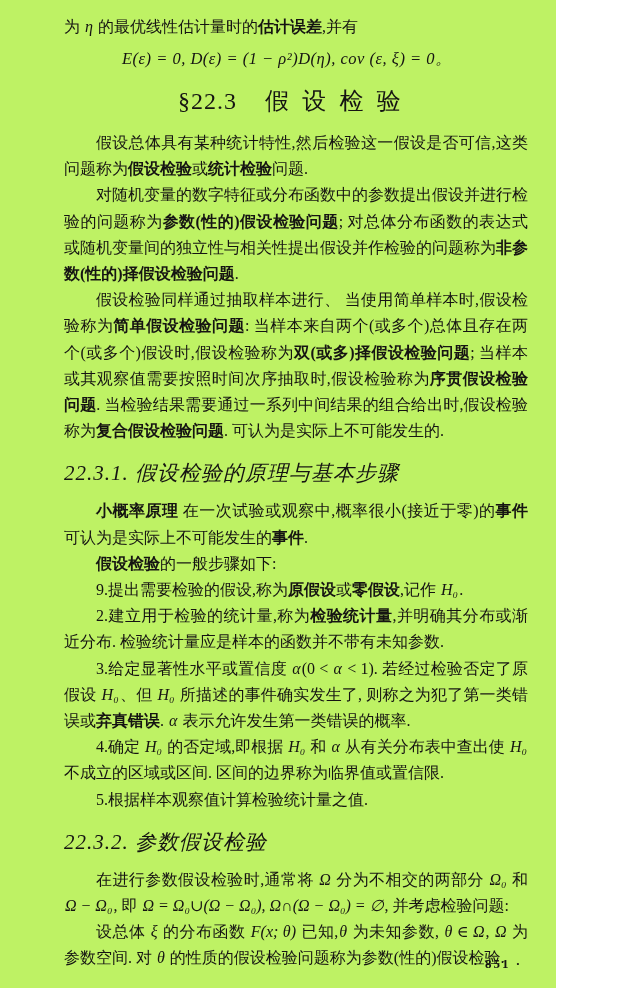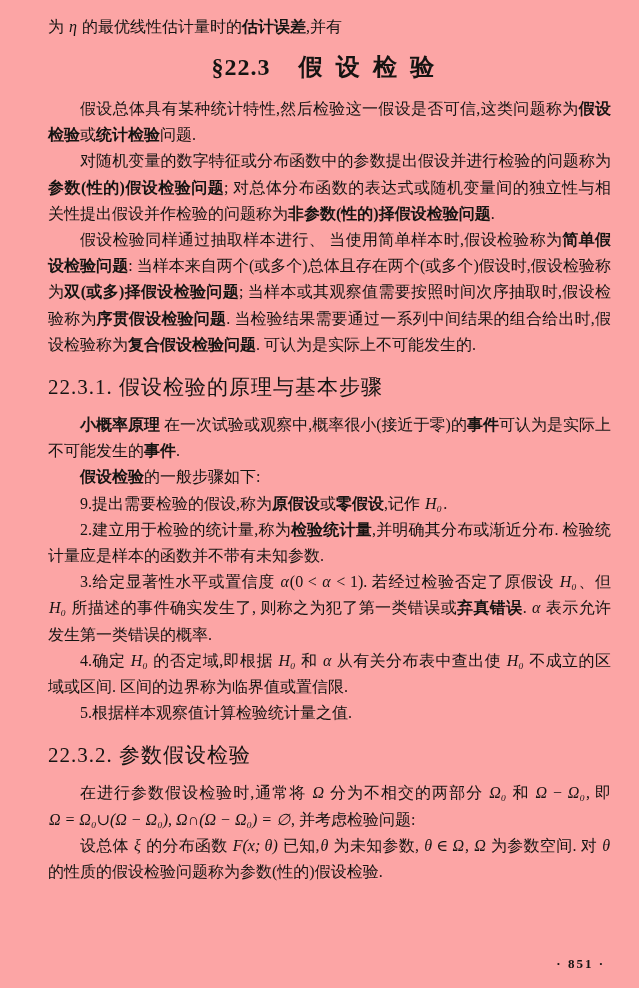--- a/index.html
+++ b/index.html
@@ -1,60 +1,61 @@
 <!DOCTYPE html>
 <html><head>
 <meta charset="utf-8">
 <style>
   html, body { margin:0; padding:0; background:#ffffff; }
   .page {
     position:relative;
-    width:639px; height:988px;
+    width:556px; height:988px;
     box-sizing:border-box;
-    background:#fca5a5;
+    background:#bef264;
     color:#151412;
     font-family:"Liberation Serif","DejaVu Serif",serif;
-    padding:14px 28px 0 48px;
+    padding:14px 28px 0 64px;
     overflow:hidden;
   }
   .doc-body { width:100%; }
   p, div { margin:0; }
   .intro {
     font-size:16px; line-height:26px;
     text-indent:0; text-align:justify;
   }
   .formula {
     text-align:center;
     font-style:italic;
     font-size:16.5px;
     line-height:30px;
     margin:4px 18px 6px 0;
     letter-spacing:0.5px;
     white-space:nowrap;
   }
   .section-heading {
     text-align:center;
-    font-weight:bold;
+    font-weight:normal;
     font-size:24px;
     line-height:30px;
     margin:12px 0 14px 0;
   }
   .sec-num { margin-right:28px; letter-spacing:1px; }
   .sec-title { letter-spacing:0.55em; }
   .para {
     font-size:16px; line-height:26.2px;
     text-indent:2em;
     text-align:justify;
   }
   .subsection-heading {
     font-size:21px;
     font-weight:normal;
     line-height:26px;
     margin:16px 0 12px 0;
     letter-spacing:1px;
+    font-style:italic;
   }
   .b { font-weight:bold; }
   .m {
     font-style:italic;
     font-family:"Liberation Serif","DejaVu Serif",serif;
     padding:0 1px;
     white-space:nowrap;
   }
   .page-number {
     position:absolute;
@@ -63,20 +64,21 @@
     font-size:13px;
     letter-spacing:2px;
   }
 </style>
 </head>
 <body>
 
 <div class="page">
   <article class="doc-body">
       <p class="intro"><span>为 </span><span class="m">η</span><span> 的最优线性估计量时的</span><span class="b">估计误差</span><span>,并有</span></p>
+      <div class="formula">E(ε) = 0, D(ε) = (1 − ρ²)D(η), cov (ε, ξ) = 0。</div>
       <div class="section-heading"><span class="sec-num">§22.3</span><span class="sec-title">假设检验</span></div>
       <p class="para"><span>假设总体具有某种统计特性,然后检验这一假设是否可信,这类问题称为</span><span class="b">假设检验</span><span>或</span><span class="b">统计检验</span><span>问题.</span></p>
       <p class="para"><span>对随机变量的数字特征或分布函数中的参数提出假设并进行检验的问题称为</span><span class="b">参数(性的)假设检验问题</span><span>; 对总体分布函数的表达式或随机变量间的独立性与相关性提出假设并作检验的问题称为</span><span class="b">非参数(性的)择假设检验问题</span><span>.</span></p>
       <p class="para"><span>假设检验同样通过抽取样本进行、 当使用简单样本时,假设检验称为</span><span class="b">简单假设检验问题</span><span>: 当样本来自两个(或多个)总体且存在两个(或多个)假设时,假设检验称为</span><span class="b">双(或多)择假设检验问题</span><span>; 当样本或其观察值需要按照时间次序抽取时,假设检验称为</span><span class="b">序贯假设检验问题</span><span>. 当检验结果需要通过一系列中间结果的组合给出时,假设检验称为</span><span class="b">复合假设检验问题</span><span>. 可认为是实际上不可能发生的.</span></p>
       <div class="subsection-heading">22.3.1. 假设检验的原理与基本步骤</div>
       <p class="para"><span class="b">小概率原理</span><span>  在一次试验或观察中,概率很小(接近于零)的</span><span class="b">事件</span><span>可认为是实际上不可能发生的</span><span class="b">事件</span><span>.</span></p>
       <p class="para"><span class="b">假设检验</span><span>的一般步骤如下:</span></p>
       <p class="para"><span>9.提出需要检验的假设,称为</span><span class="b">原假设</span><span>或</span><span class="b">零假设</span><span>,记作 </span><span class="m">H₀</span><span>.</span></p>
       <p class="para"><span>2.建立用于检验的统计量,称为</span><span class="b">检验统计量</span><span>,并明确其分布或渐近分布.  检验统计量应是样本的函数并不带有未知参数.</span></p>
       <p class="para"><span>3.给定显著性水平或置信度 </span><span class="m">α</span><span>(0 &lt; </span><span class="m">α</span><span> &lt; 1).  若经过检验否定了原假设 </span><span class="m">H₀</span><span>、但 </span><span class="m">H₀</span><span> 所描述的事件确实发生了, 则称之为犯了第一类错误或</span><span class="b">弃真错误</span><span>. </span><span class="m">α</span><span> 表示允许发生第一类错误的概率.</span></p>

